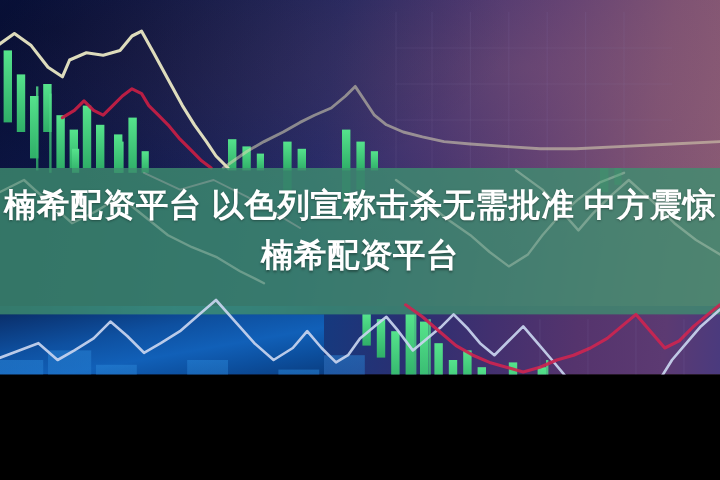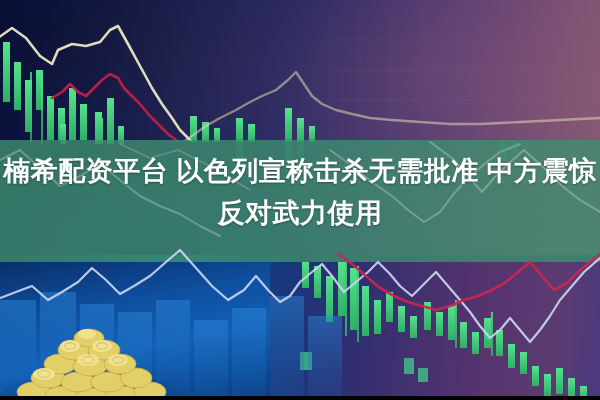--- a/index.html
+++ b/index.html
@@ -3,21 +3,21 @@
 <meta charset="utf-8">
 <style>
   html, body {
     margin: 0;
     padding: 0;
     background: #000;
   }
   #banner {
     position: relative;
     width: 600px;
-    height: 396px;
+    height: 312px;
     overflow: hidden;
     font-family: "Liberation Sans", sans-serif;
   }
   .layer {
     position: absolute;
     inset: 0;
   }
 
   
   #bg-navy {
@@ -270,16 +270,16 @@
         <ellipse cx="44" cy="374" rx="6" ry="3.4"></ellipse>
         <ellipse cx="118" cy="360" rx="5.4" ry="3.2"></ellipse>
         <ellipse cx="102" cy="346" rx="5.4" ry="3.2"></ellipse>
         <ellipse cx="70" cy="346" rx="5.4" ry="3.2"></ellipse>
       </g>
     </g>
   </svg>
 
   <div id="headline">
     <span>楠希配资平台 以色列宣称击杀无需批准 中方震惊</span>
-    <span class="line2">反对武力使用</span>
+    <span class="line2">楠希配资平台</span>
   </div>
 
 </div>
 
 </body></html>

